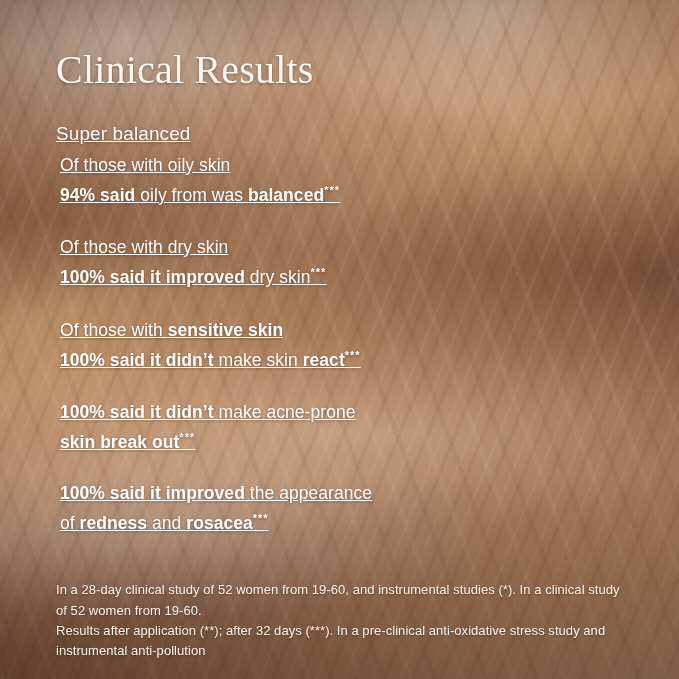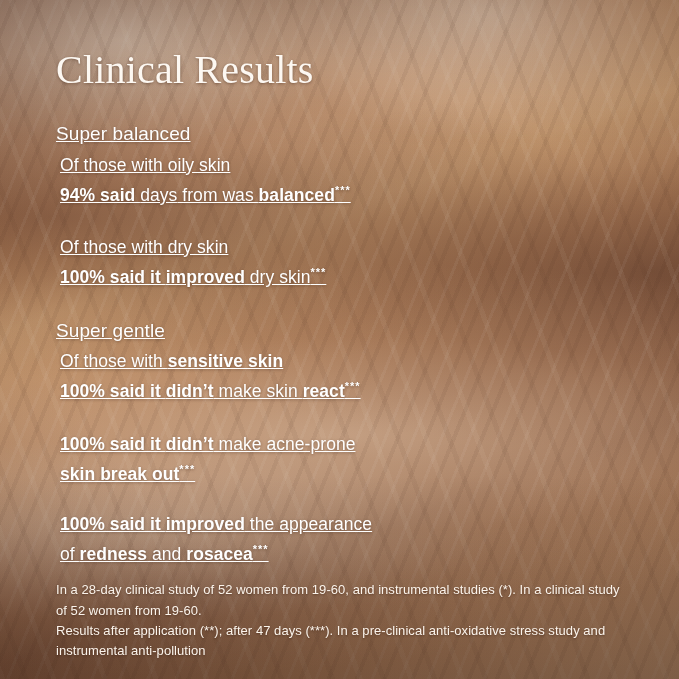--- a/index.html
+++ b/index.html
@@ -154,40 +154,39 @@
     <div class="bg-layer bg-swirl5"></div>
     <div class="bg-layer bg-vignette"></div>
   </div>
 
   <div class="content">
     <h1 class="title">Clinical Results</h1>
     <div id="blocks">
         <div class="block">
           <p class="block-heading">Super balanced</p>
           <p class="line"><span>Of those with oily skin</span></p>
-          <p class="line"><b>94% said </b><span>days</span><span> from was </span><b>balanced</b><span class="sup">***</span></p>
+          <p class="line"><b>94% said </b><span>oily</span><span> from was </span><b>balanced</b><span class="sup">***</span></p>
         </div>
         <div class="block">
           <p class="line"><span>Of those with dry skin</span></p>
           <p class="line"><b>100% said it </b><b>improved</b><span> dry skin</span><span class="sup">***</span></p>
         </div>
         <div class="block">
-          <p class="block-heading">Super gentle</p>
           <p class="line"><span>Of those with </span><b>sensitive skin</b></p>
           <p class="line"><b>100% said it </b><b>didn’t</b><span> make skin </span><b>react</b><span class="sup">***</span></p>
         </div>
         <div class="block stand-alone">
           <p class="line"><b>100% said it </b><b>didn’t</b><span> make acne-prone</span></p>
           <p class="line"><b>skin break out</b><span class="sup">***</span></p>
         </div>
         <div class="block stand-alone">
           <p class="line"><b>100% said it </b><b>improved</b><span> the appearance</span></p>
           <p class="line"><span>of </span><b>redness</b><span> and </span><b>rosacea</b><span class="sup">***</span></p>
         </div>
       </div>
   </div>
 
   <div class="footnote">
     <div>In a 28-day clinical study of 52 women from 19-60, and instrumental studies (*). In a clinical study of 52 women from 19-60.</div>
-    <div>Results after application (**); after 47 days (***). In a pre-clinical anti-oxidative stress study and instrumental anti-pollution</div>
+    <div>Results after application (**); after 32 days (***). In a pre-clinical anti-oxidative stress study and instrumental anti-pollution</div>
   </div>
 
 </div>
 
 </body></html>

